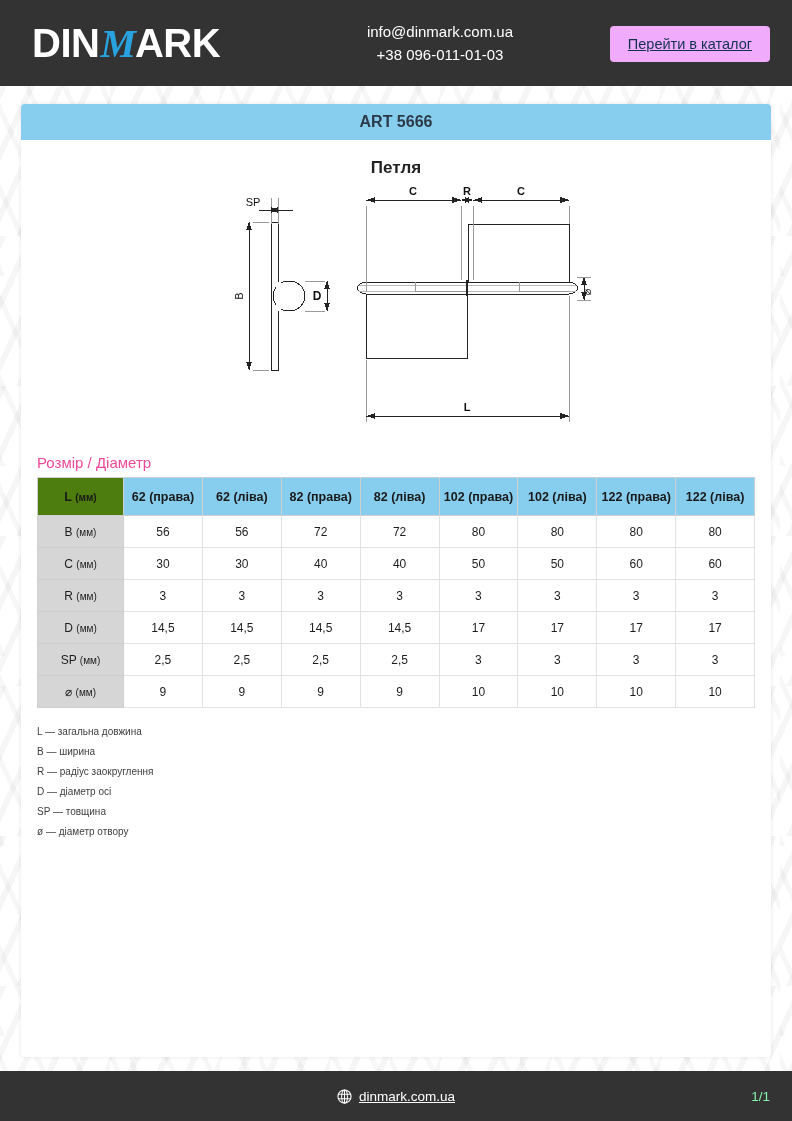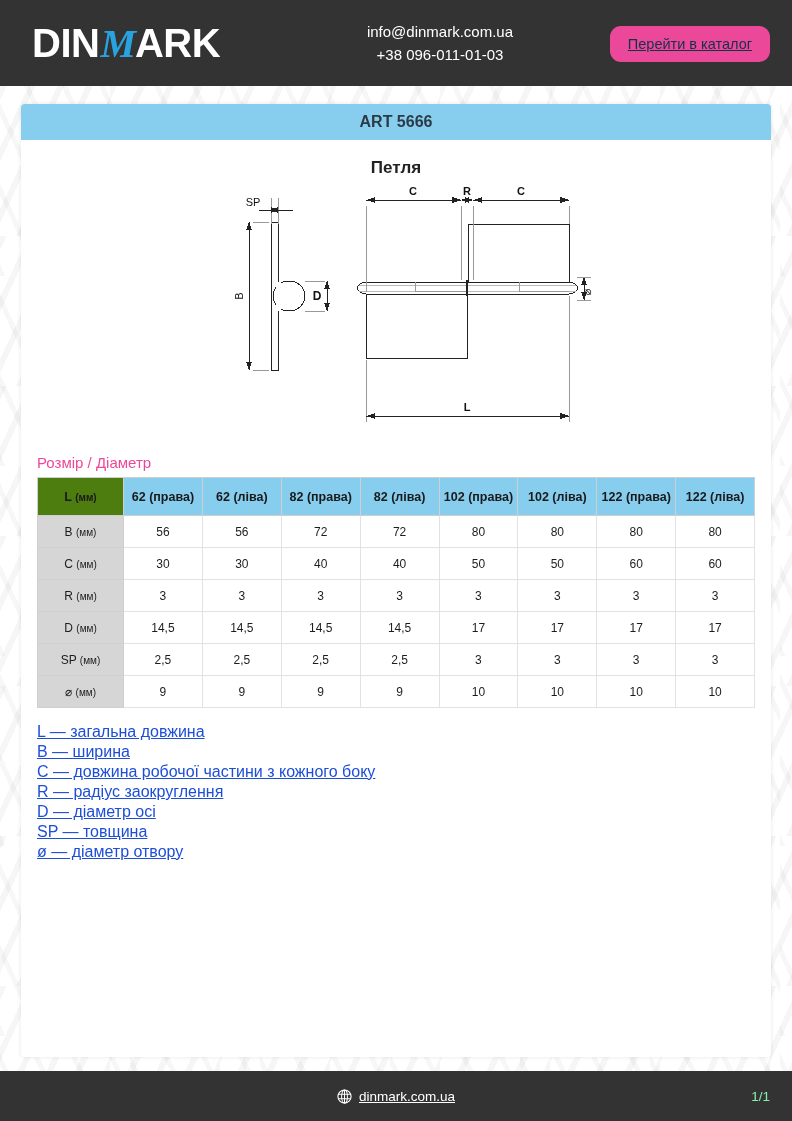--- a/index.html
+++ b/index.html
@@ -37,21 +37,21 @@
     color:#29a3e0; font-style:italic; font-weight:900;
     font-family:"Liberation Serif", serif;
     letter-spacing:-2px; padding:0 1px;
   }
   .contacts{
     position:absolute; left:330px; top:20px; width:220px;
     text-align:center; color:#ffffff; font-size:15px; line-height:23px;
   }
   .cta-btn{
     position:absolute; right:22px; top:26px;
-    background:#ec4899; color:#10334d; border:none; border-radius:11px;
+    background:#f0abfc; color:#10334d; border:none; border-radius:4px;
     padding:10px 18px; font-size:14.5px; cursor:pointer;
     font-family:"Liberation Sans", sans-serif;
   }
   .cta-btn span{ text-decoration:underline; }
 
   
   .card{
     position:absolute; left:21px; top:104px; width:750px; height:953px;
     background:#ffffff; border-radius:4px; z-index:2;
     box-shadow:0 0 4px rgba(0,0,0,0.10);
@@ -86,21 +86,21 @@
   }
   table.spec thead th.rowhead{ background:#4d7c0f; }
   table.spec td.rowhead{
     background:#d6d6d6; font-weight:normal; border-color:#cfcfcf;
   }
   .unit{ font-size:10px; }
   col.c-head{ width:86px; }
 
   
   .legend{ padding:14px 16px 0 16px; }
-  .legend div{ font-size:16px; color:#1d4ed8; line-height:20px;text-decoration:underline; }
+  .legend div{ font-size:10px; color:#404040; line-height:20px; }
 
   
   .footer{
     position:absolute; left:0; bottom:0; width:792px; height:50px;
     background:#333333; z-index:5;
     display:flex; align-items:center; justify-content:center;
   }
   .footer-site{
     display:flex; align-items:center; gap:7px;
     color:#ffffff; font-size:13.5px;
@@ -312,21 +312,20 @@
           <td>10</td>
         </tr>
       </tbody>
     </table>
   </div>
 
   
   <div class="legend">
     <div>L — загальна довжина</div>
     <div>B — ширина</div>
-    <div>C — довжина робочої частини з кожного боку</div>
     <div>R — радіус заокруглення</div>
     <div>D — діаметр осі</div>
     <div>SP — товщина</div>
     <div>ø — діаметр отвору</div>
   </div>
 </div>
 
 <div class="footer">
   <div class="footer-site">
     <svg class="globe" width="15" height="15" viewBox="0 0 16 16">

